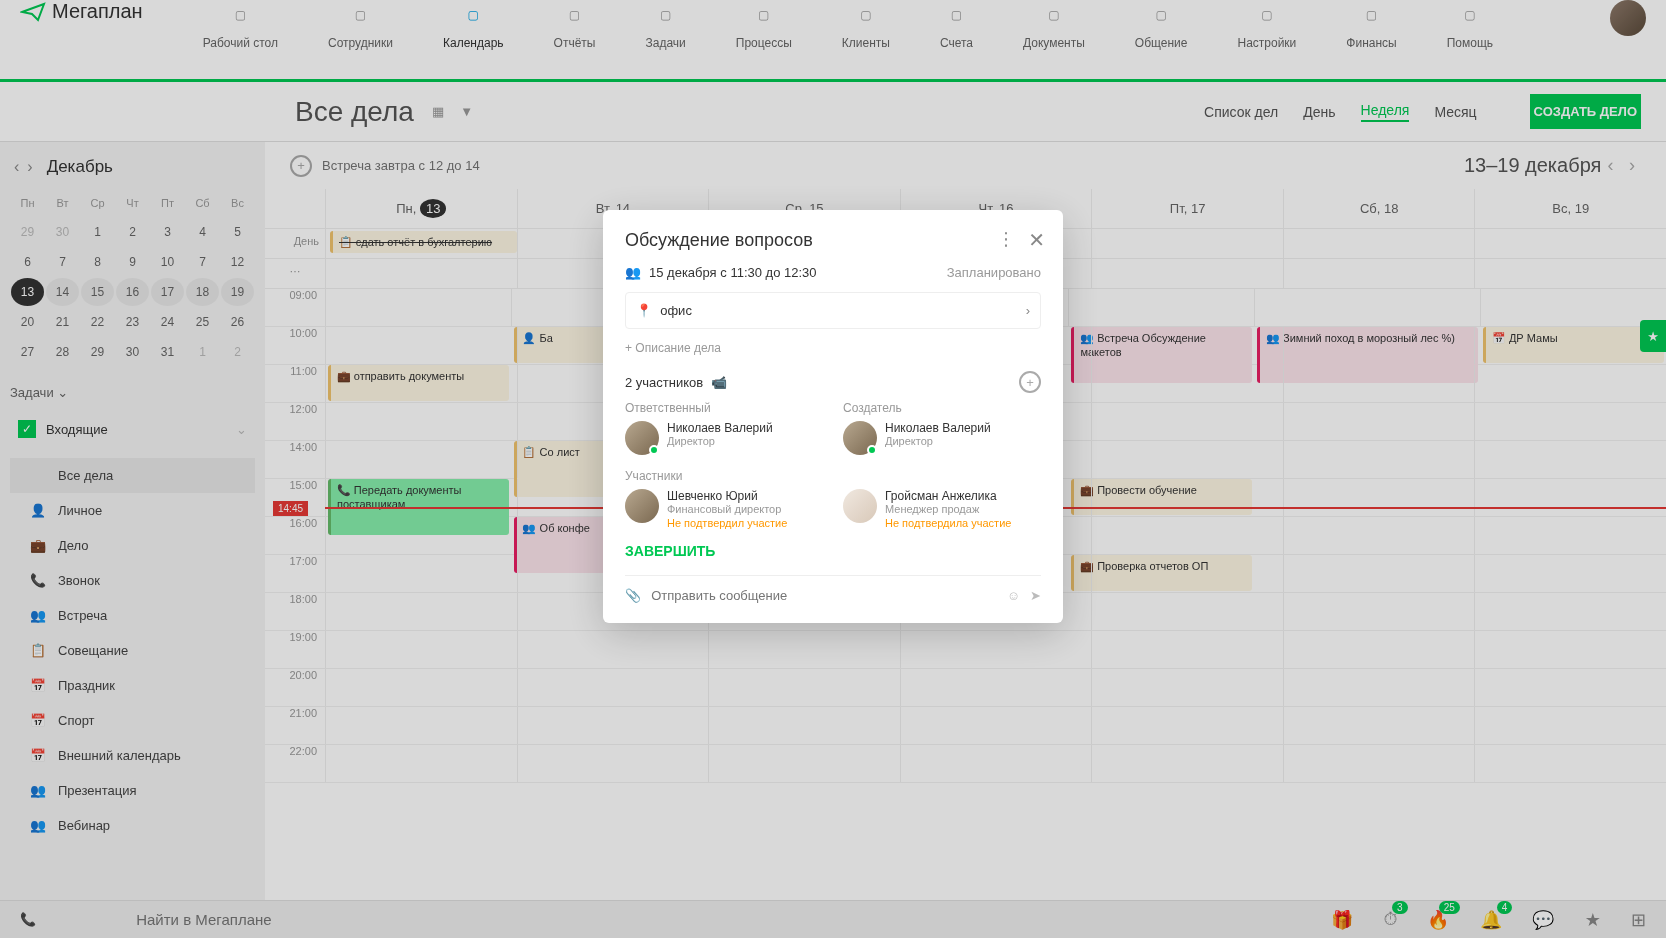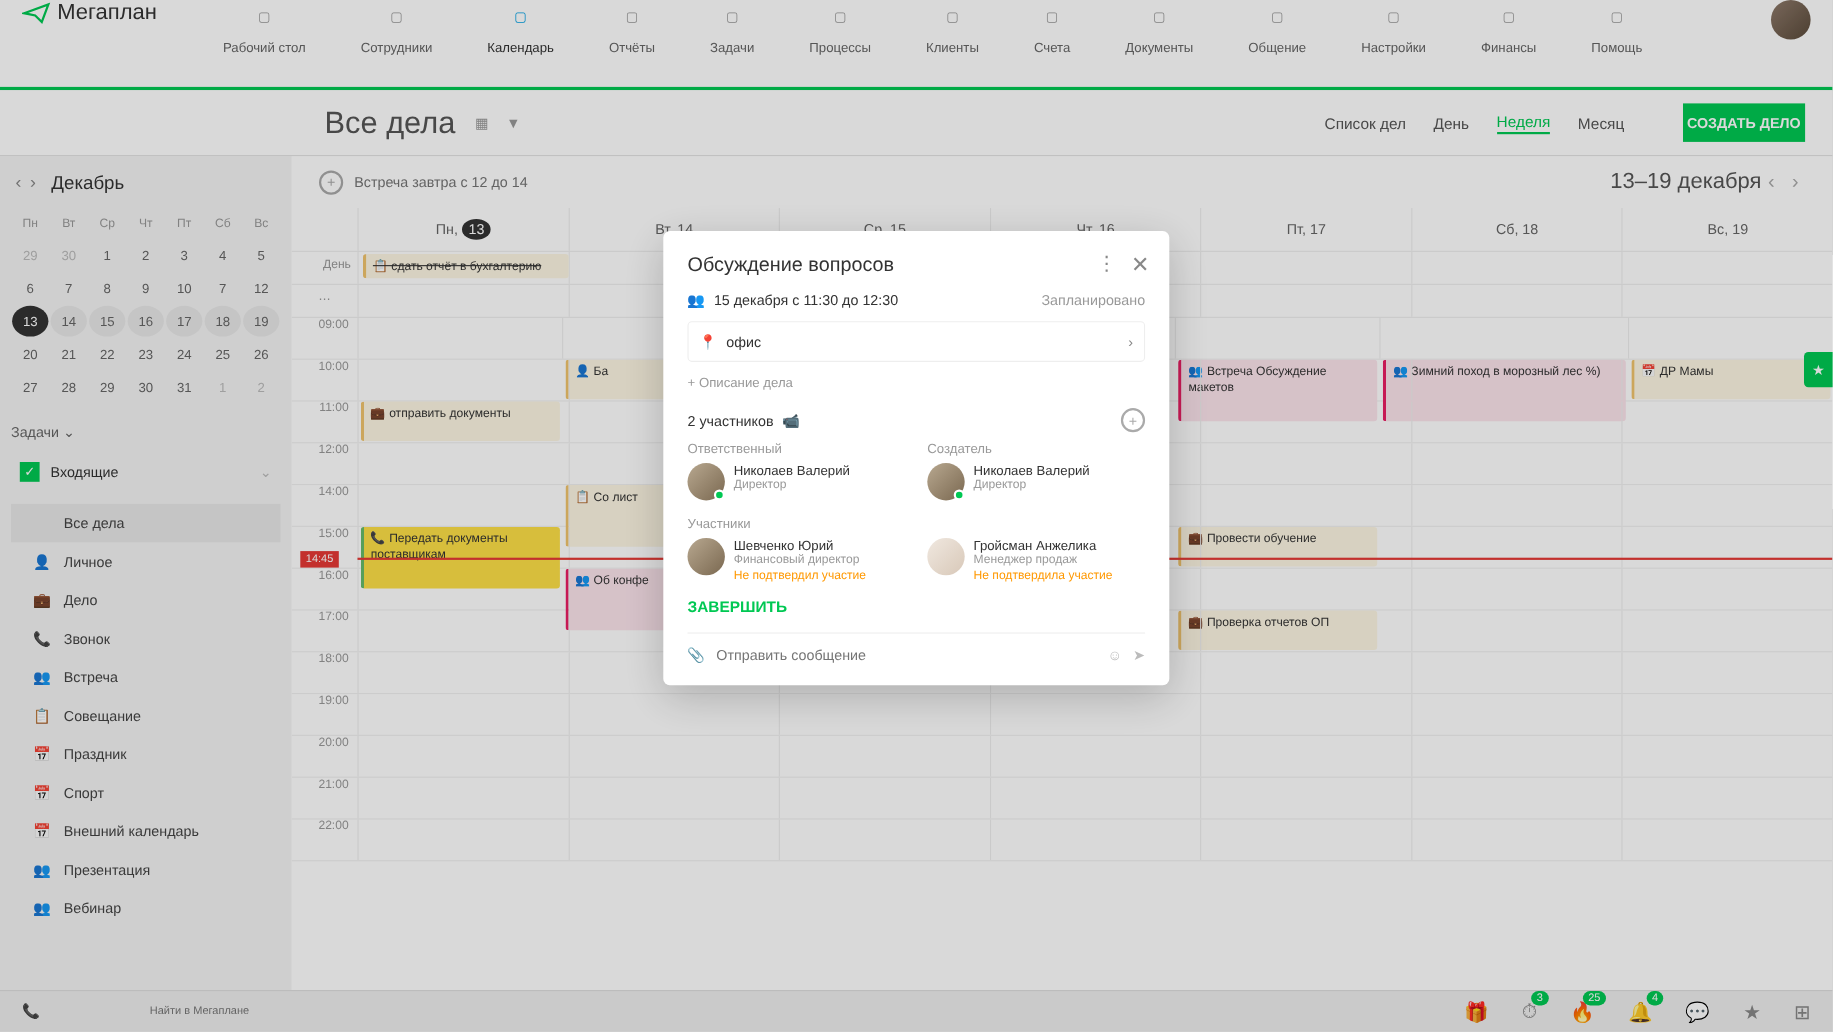--- a/index.html
+++ b/index.html
@@ -53,28 +53,28 @@
 .day-col.today .dnum{background:#333;color:#fff;border-radius:50%;padding:2px 6px;}
 .allday-row{display:flex;border-bottom:1px solid #eee;min-height:30px;}
 .allday-row .time-col{padding:6px;font-size:11px;color:#999;text-align:right;}
 .allday-row .day-slot{flex:1;border-left:1px solid #eee;padding:2px;}
 .hours{position:relative;}
 .hour-row{display:flex;height:38px;border-bottom:1px solid #f0f0f0;}
 .hour-row .time-col{text-align:right;padding-right:8px;font-size:11px;color:#999;}
 .hour-row .day-slot{flex:1;border-left:1px solid #eee;position:relative;}
 .event{position:absolute;left:2px;right:2px;padding:4px 6px;font-size:11px;border-radius:3px;overflow:hidden;cursor:pointer;line-height:1.3;}
 .ev-yellow{background:#fdf6e3;border-left:3px solid #f0c36d;}
-.ev-green{background:#fde047;border-left:3px solid #66bb6a;}
+.ev-green{background:#86efac;border-left:3px solid #66bb6a;}
 .ev-pink{background:#fce4ec;border-left:3px solid #e91e63;}
 .ev-cross{text-decoration:line-through;}
 .now-line{position:absolute;left:60px;right:0;height:2px;background:#e53935;z-index:5;}
 .now-badge{position:absolute;left:8px;background:#e53935;color:#fff;font-size:10px;padding:2px 5px;z-index:6;}
 .footer{position:absolute;bottom:0;left:0;right:0;height:38px;background:#eee;border-top:1px solid #ddd;display:flex;align-items:center;padding:0 20px;}
 .footer .phone{color:#bbb;margin-right:100px;}
-.footer input{border:none;background:transparent;font-size:10px;outline:none;width:300px;}
+.footer input{border:none;background:transparent;font-size:15px;outline:none;width:300px;}
 .footer-icons{margin-left:auto;display:flex;gap:30px;align-items:center;}
 .footer-icons .fic{color:#888;cursor:pointer;position:relative;font-size:18px;}
 .badge{position:absolute;top:-8px;right:-10px;background:#00c853;color:#fff;border-radius:10px;font-size:10px;padding:1px 5px;}
 .overlay{position:fixed;inset:0;background:rgba(0,0,0,0.15);display:flex;align-items:flex-start;justify-content:center;padding-top:210px;z-index:100;}
 .modal{width:460px;background:#fff;border-radius:6px;box-shadow:0 10px 40px rgba(0,0,0,0.2);padding:20px 22px;position:relative;}
 .modal-title{font-size:18px;color:#333;margin-bottom:14px;}
 .modal-close{position:absolute;top:18px;right:18px;cursor:pointer;color:#888;font-size:20px;}
 .modal-more{position:absolute;top:18px;right:48px;cursor:pointer;color:#888;font-size:18px;}
 .modal-row{display:flex;align-items:center;margin-bottom:12px;font-size:13px;}
 .modal-row .micon{width:24px;color:#e91e63;}

